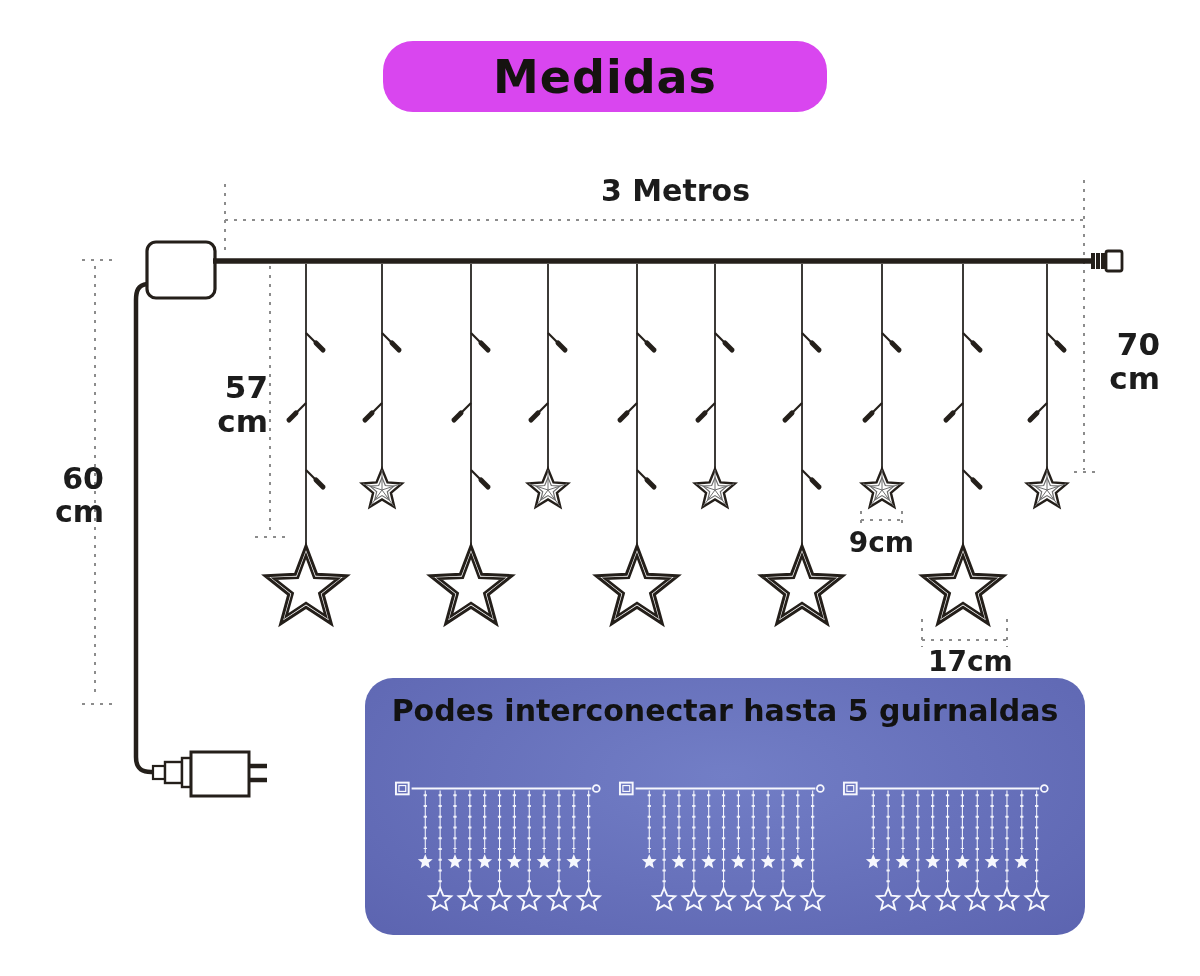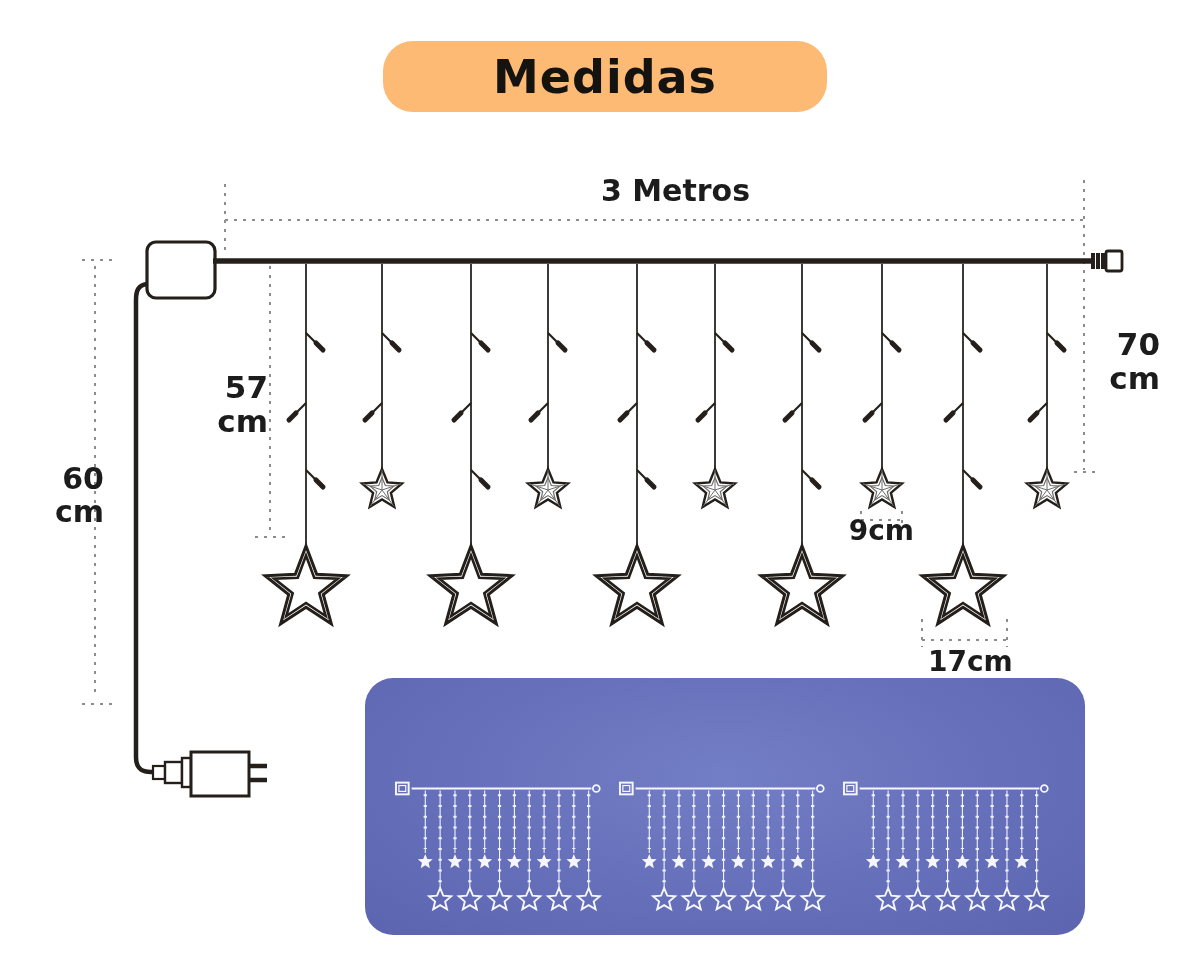--- a/index.html
+++ b/index.html
@@ -17,40 +17,40 @@
   }
   #diagram{position:absolute;left:0;top:0;}
   .m-label{
     position:absolute;font-weight:bold;color:#1c1c1c;text-align:center;line-height:1.1;
   }
   .m-label span{display:block;text-align:right;}
   .lbl-3m   {left:565px;top:174px;width:185px;font-size:30px;}
   .lbl-57   {left:196px;top:370px;width:72px; font-size:31px;}
   .lbl-60   {left:36px; top:462px;width:68px; font-size:30px;}
   .lbl-45   {left:1092px;top:327px;width:68px;font-size:31px;}
-  .lbl-9cm  {left:844px;top:516px;width:70px; font-size:28px;}
+  .lbl-9cm  {left:844px;top:528px;width:70px; font-size:28px;}
   .lbl-17cm {left:928px;top:647px;width:80px; font-size:28px;}
   .panel{
     position:absolute;left:365px;top:678px;width:720px;height:257px;
     border-radius:28px;
   }
   .panel-heading{
     margin-top:15px;text-align:center;font-weight:bold;color:#121212;
     font-size:30px;line-height:1.23;
   }
   .mini-row{
     position:absolute;left:0;right:0;top:100px;
     display:flex;justify-content:center;gap:9px;
   }
   .mini-row svg{display:block;}
 </style>
 </head>
 <body>
 
-<div class="banner" style="background: #fdba74;">
+<div class="banner" style="background: #d946ef;">
   <span style="color: rgb(21, 19, 16);">Medidas</span>
 </div>
 
 <svg id="diagram" width="1200" height="976" viewBox="0 0 1200 976">
     <g stroke="#8C8C8C" stroke-width="2" stroke-dasharray="3 6" fill="none">
       <line x1="225" y1="220" x2="1084" y2="220"></line>
       <line x1="225" y1="184" x2="225" y2="256"></line>
       <line x1="1084" y1="180" x2="1084" y2="470"></line>
       <line x1="1074" y1="472" x2="1098" y2="472"></line>
       <line x1="270" y1="266" x2="270" y2="534"></line>
@@ -245,20 +245,24 @@
   <span>cm</span>
 </div>
 <div class="m-label lbl-9cm">
   <span>9cm</span>
 </div>
 <div class="m-label lbl-17cm">
   <span>17cm</span>
 </div>
 
 <div class="panel" style="background: radial-gradient(at 50% 38%, rgb(114, 126, 198) 0%, rgb(92, 100, 176) 100%);">
+  <div class="panel-heading" style="color: rgb(18, 18, 18);">
+    <span>Podes interconectar hasta 5</span>
+    <span>guirnaldas</span>
+  </div>
   <div class="mini-row" id="mini-row">
       <svg width="215" height="148" viewBox="0 0 220 150">
         <g stroke="#F6F7FD" fill="none">
           <line x1="18" y1="10" x2="202" y2="10" stroke-width="2.2"></line>
           <g>
             <rect x="2" y="4" width="13" height="12" stroke-width="2"></rect>
             <rect x="5" y="7" width="7" height="6" stroke-width="1.2"></rect>
           </g>
           <circle cx="207" cy="10" r="3.5" stroke-width="1.8"></circle>
           <line x1="32" y1="12" x2="32" y2="76" stroke-width="1.1"></line>

